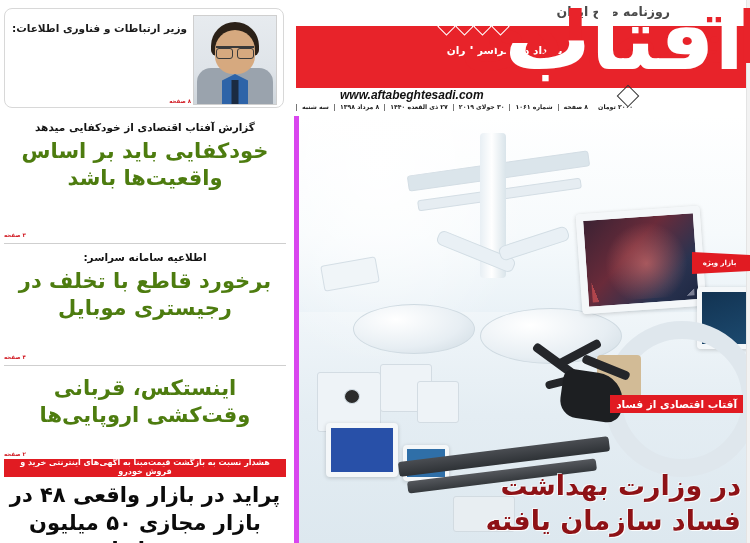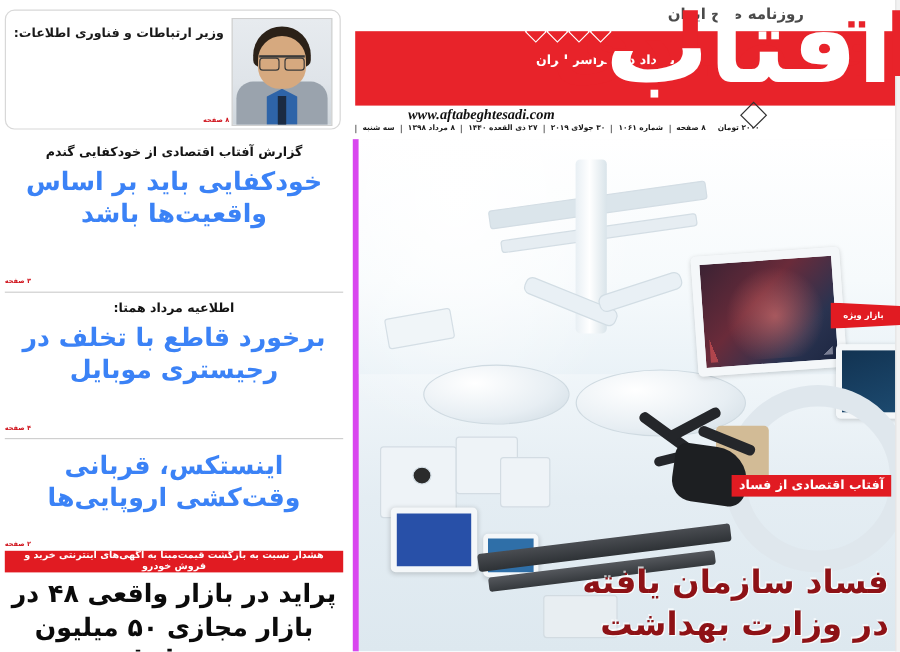--- a/index.html
+++ b/index.html
@@ -33,37 +33,37 @@
   .portrait .glasses:before{left:0;}
   .portrait .glasses:after{right:0;}
   .portrait .body{position:absolute;left:50%;bottom:0;transform:translateX(-50%);width:76px;height:36px;background:#9aa3ad;border-radius:14px 14px 0 0;}
   .portrait .shirt{position:absolute;left:50%;bottom:0;transform:translateX(-50%);width:26px;height:30px;background:#2e64a8;clip-path:polygon(50% 0,100% 22%,100% 100%,0 100%,0 22%);}
   .portrait .tie{position:absolute;left:50%;bottom:0;transform:translateX(-50%);width:7px;height:24px;background:#1b2b42;}
 
   .kicker{
     font-size:10.5px;color:#1a1a1a;text-align:center;line-height:1.5;
     font-weight:600;
   }
-  .box-top .kicker{position:absolute;right:96px;left:6px;top:12px;text-align:center;}
+  .box-top .kicker{position:absolute;right:96px;left:6px;top:12px;text-align:right;}
   .box-top .hl{
     position:absolute;right:96px;left:4px;top:28px;
     font-size:15.5px;font-weight:bold;line-height:1.42;text-align:right;
     letter-spacing:-0.2px;
   }
   .pagemark{
     position:absolute;font-size:5.5px;color:#d0161f;font-weight:bold;
     letter-spacing:0.2px;white-space:nowrap;
   }
   .box-top .pagemark{right:92px;bottom:3px;}
 
   .article{position:absolute;left:4px;width:282px;}
   .article .kick{font-size:10.5px;font-weight:600;text-align:center;line-height:1.4;color:#141414;}
   .article .head{
     font-size:21px;font-weight:bold;text-align:center;line-height:1.3;
-    color:#3b82f6;letter-spacing:-0.4px;margin-top:3px;
+    color:#4d7c0f;letter-spacing:-0.4px;margin-top:3px;
   }
   .rule{position:absolute;left:4px;width:282px;height:1px;background:#cfcfcf;}
 
   .a1{top:120px;}
   .a2{top:250px;}
   .a3{top:372px;}
 
   .warnbar{
     position:absolute;left:4px;top:459px;width:282px;height:18px;
     background:#e11b22;color:#fff;font-size:8px;font-weight:bold;
@@ -97,21 +97,21 @@
   }
   .logo-sub{
     position:absolute;left:170px;top:2px;z-index:7;
     font-size:72px;font-weight:bold;color:#e8232a;line-height:1;white-space:nowrap;
   }
   .dots{position:absolute;left:150px;top:20px;z-index:8;display:flex;gap:5px;}
   .dots span{width:11px;height:11px;border:1.4px solid #fff;transform:rotate(45deg);display:block;background:transparent;}
   .dot-low{position:absolute;left:330px;top:88px;width:14px;height:14px;border:1.4px solid #333;transform:rotate(45deg);z-index:8;}
   .site{
     position:absolute;left:50px;top:88px;z-index:9;
-    font-family:Liberation Serif, serif;
+    font-family:Liberation Sans, sans-serif;
     font-style:italic;font-weight:bold;font-size:12px;color:#111;white-space:nowrap;
   }
   .dateline{
     position:absolute;left:6px;right:0;top:102px;height:11px;
     display:flex;flex-direction:row-reverse;align-items:center;justify-content:flex-start;
     gap:0;font-size:6.2px;color:#1a1a1a;font-weight:bold;
   }
   .dateline .cell{padding:0 5px;border-left:1px solid #777;white-space:nowrap;line-height:1;}
   .dateline .cell:last-child{border-left:none;}
 
@@ -213,28 +213,28 @@
         <div class="tie"></div>
         <div class="hair"></div>
         <div class="face"></div>
         <div class="glasses"></div>
       </div>
       <div class="kicker">وزیر ارتباطات و فناوری اطلاعات:</div>
       <div class="pagemark">۸ صفحه</div>
     </div>
 
     <div class="article a1">
-      <div class="kick">گزارش آفتاب اقتصادی از خودکفایی گندم</div>
+      <div class="kick">گزارش آفتاب اقتصادی از خودکفایی میدهد</div>
       <div class="head">خودکفایی باید بر اساس واقعیت‌ها باشد</div>
     </div>
     <div class="rule" style="top:243px;"></div>
     <div class="pagemark" style="left:4px;top:232px;">۳ صفحه</div>
 
     <div class="article a2">
-      <div class="kick">اطلاعیه مرداد همتا:</div>
+      <div class="kick">اطلاعیه سامانه سراسر:</div>
       <div class="head">برخورد قاطع با تخلف در رجیستری موبایل</div>
     </div>
     <div class="rule" style="top:365px;"></div>
     <div class="pagemark" style="left:4px;top:354px;">۴ صفحه</div>
 
     <div class="article a3">
       <div class="head">اینستکس، قربانی وقت‌کشی اروپایی‌ها</div>
     </div>
     <div class="pagemark" style="left:4px;top:451px;">۲ صفحه</div>
 
@@ -307,21 +307,21 @@
       <div class="table-top"></div>
       <div class="table-top2"></div>
       <div class="tbase"></div>
     </div>
 
     <div class="photo-caption-box">
       <div class="cap-line">آفتاب اقتصادی از فساد</div><br>
     </div>
 
     <div class="big-red-head">
+      <div>در وزارت بهداشت</div>
       <div>فساد سازمان یافته</div>
-      <div>در وزارت بهداشت</div>
     </div>
   </div>
 
   <div class="side-tab">بازار ویژه</div>
 
   <div class="edge-bar"></div>
 </div>
 
 </body></html>

